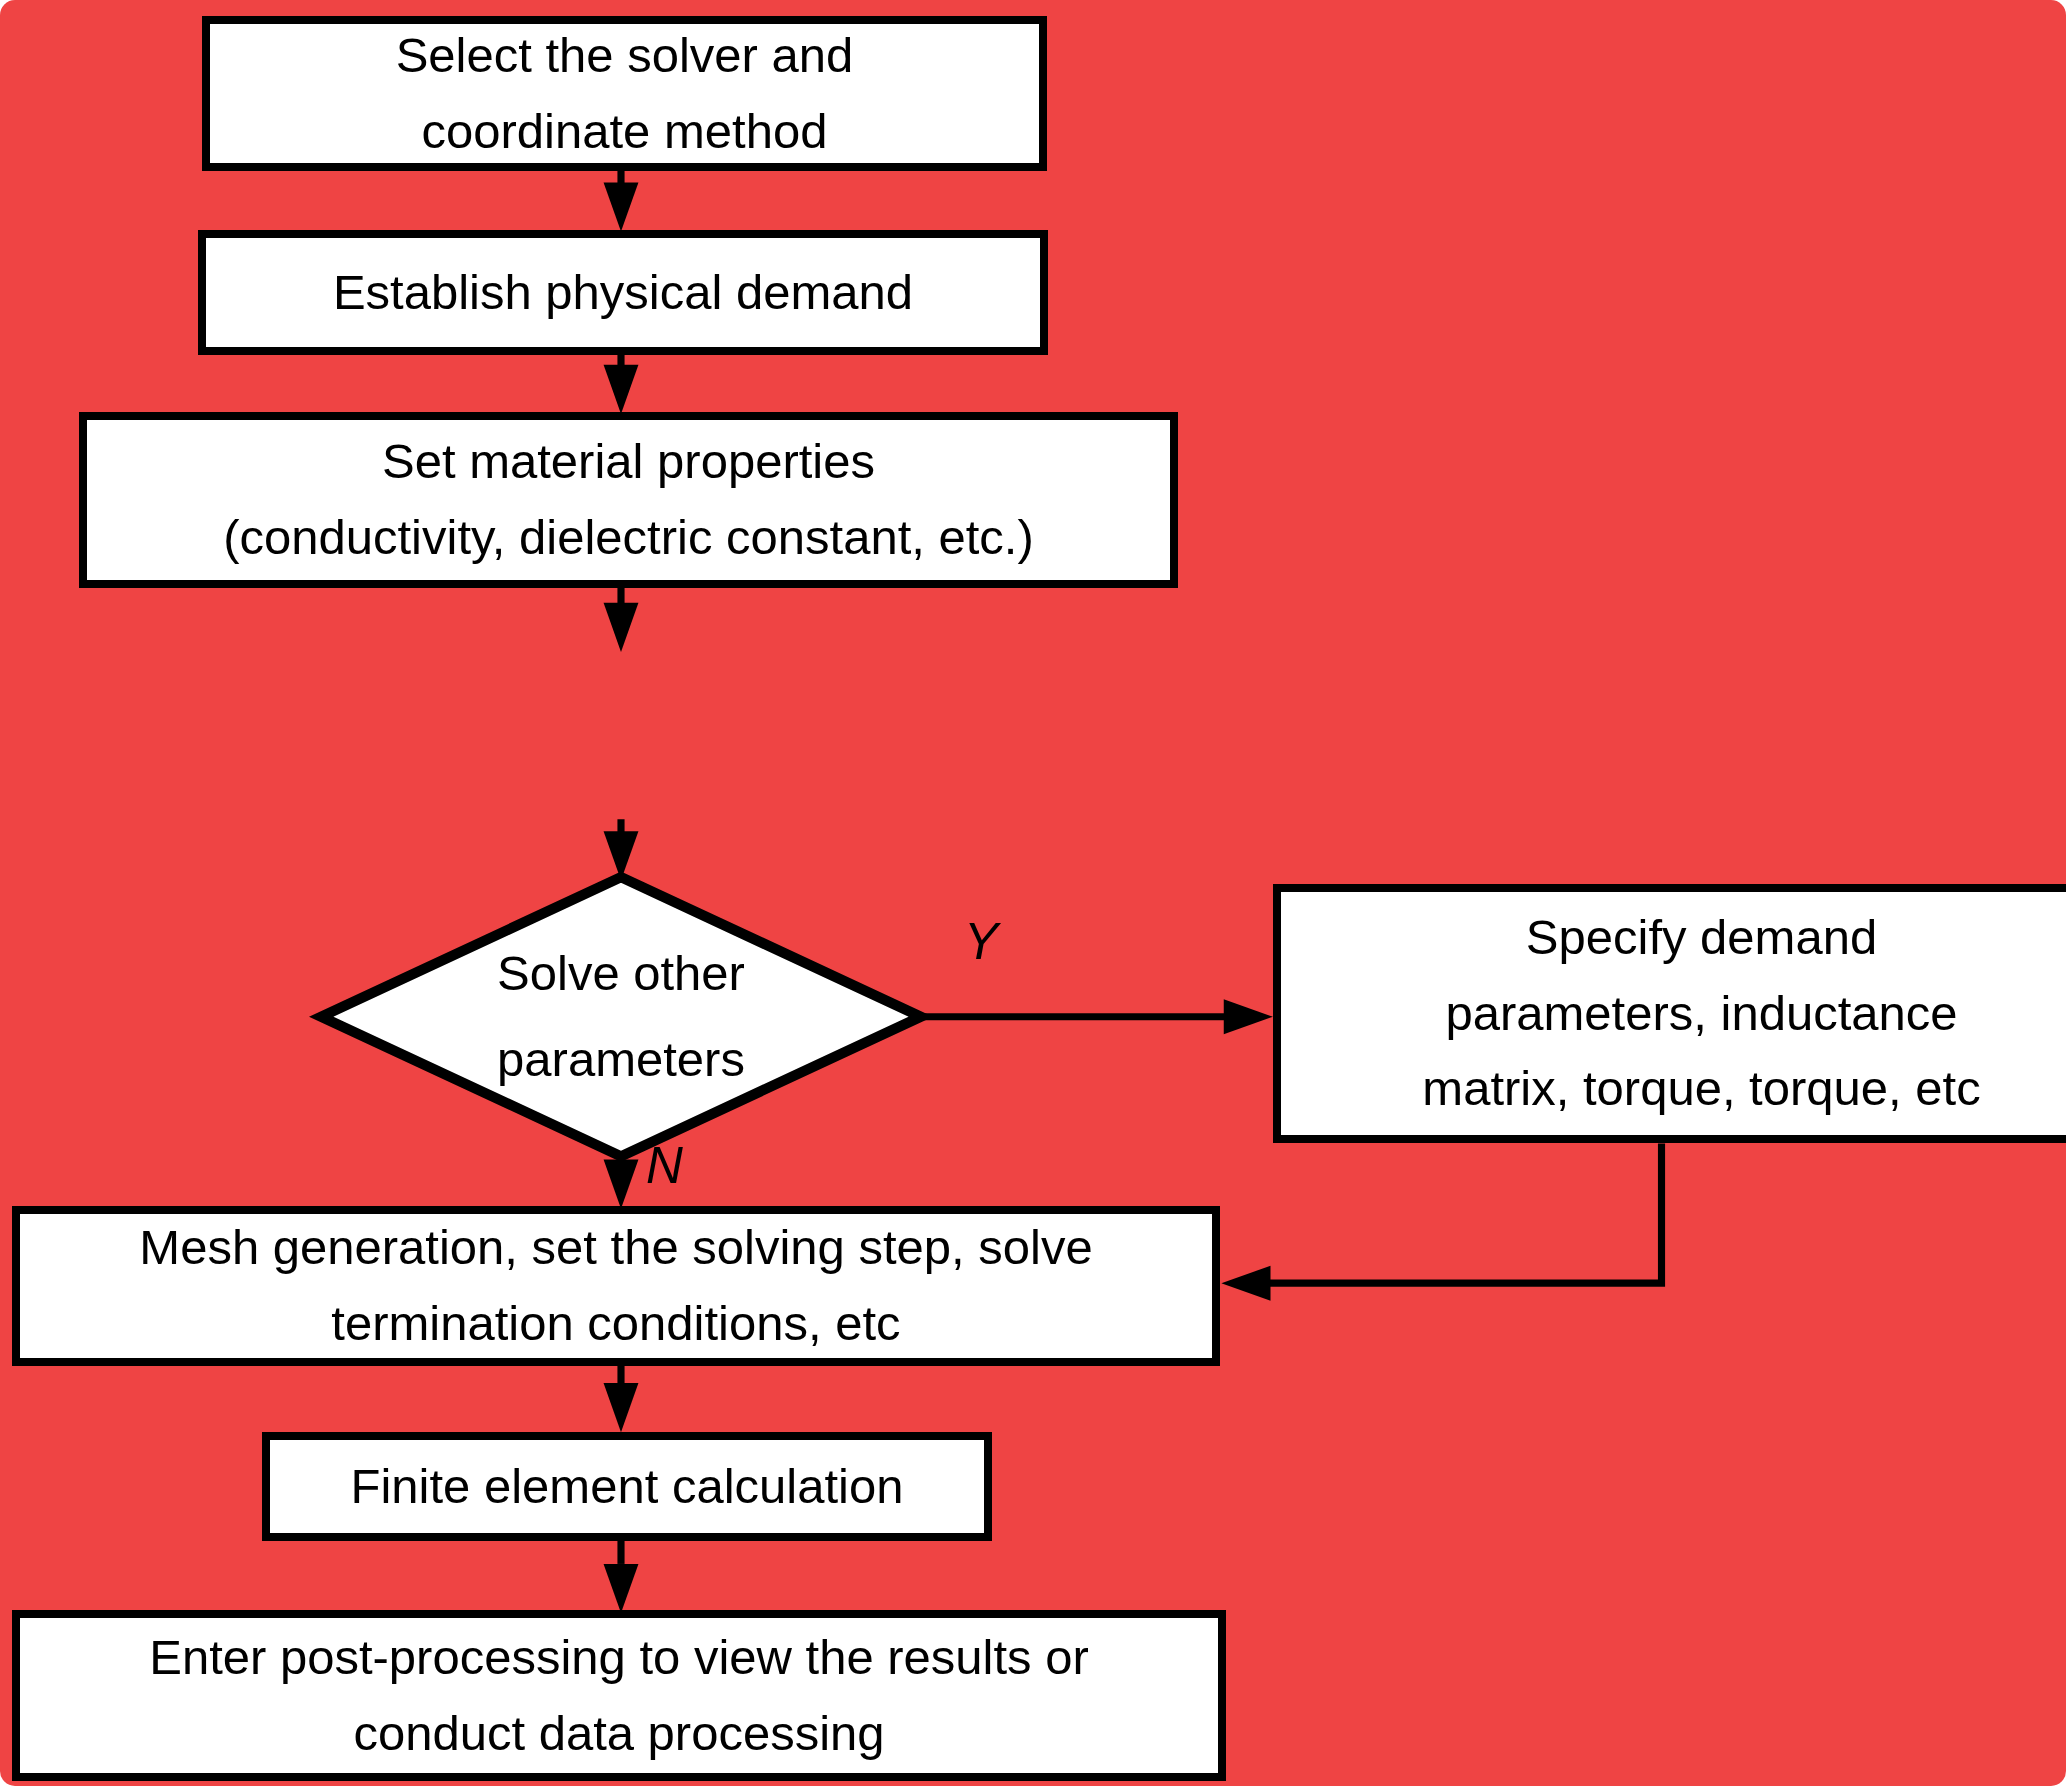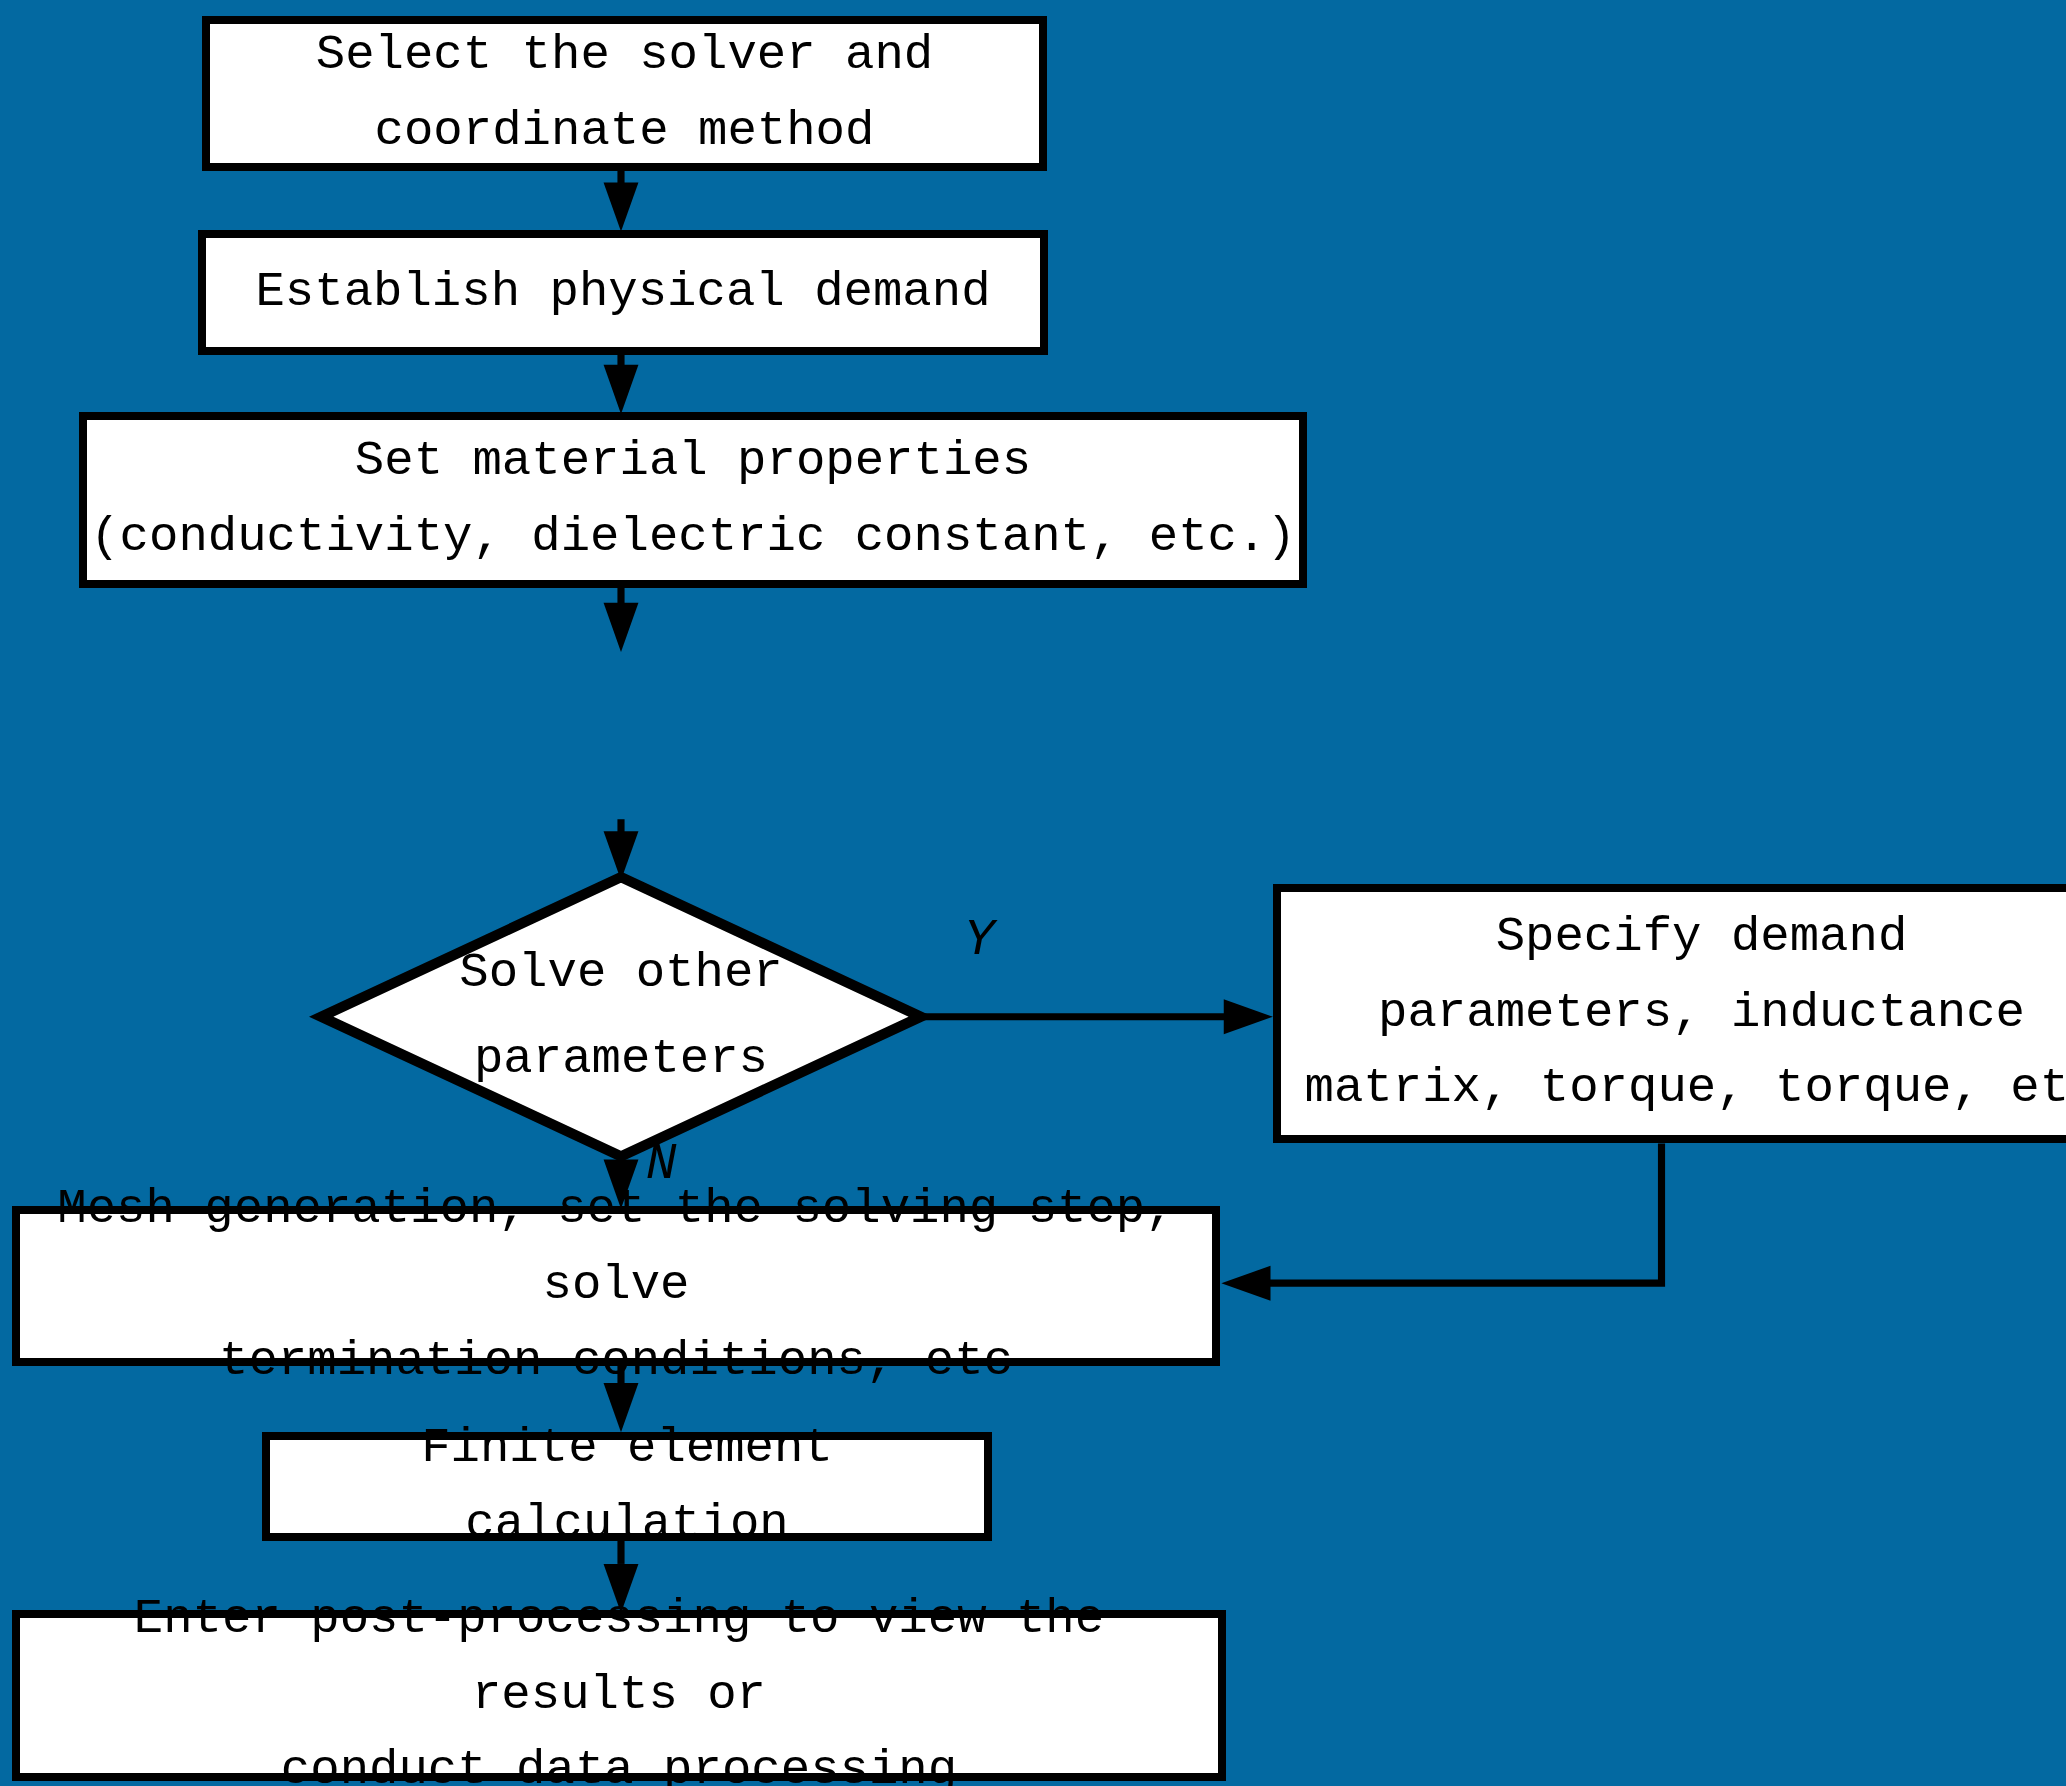--- a/index.html
+++ b/index.html
@@ -4,24 +4,25 @@
 <style>
   html, body {
     margin: 0;
     padding: 0;
     background: #ffffff;
   }
   .canvas {
     position: relative;
     width: 2066px;
     height: 1786px;
-    background: #0369a1;
-    font-family: Liberation Mono, monospace;
+    background: #ef4444;
+    font-family: Liberation Sans, sans-serif;
     color: #000000;
     overflow: hidden;
+    border-radius: 15px;
   }
   .connectors {
     position: absolute;
     left: 0;
     top: 0;
     z-index: 0;
   }
   .node {
     position: absolute;
     box-sizing: border-box;
@@ -50,21 +51,21 @@
   }
   .branch-label {
     position: absolute;
     font-size: 51px;
     font-style: italic;
     z-index: 1;
   }
   
   #n-select      { left: 202px;  top: 16px;   width: 845px; height: 155px; }
   #n-establish   { left: 198px;  top: 230px;  width: 850px; height: 125px; }
-  #n-material    { left: 79px;  top: 412px;  width: 1228px; height: 176px; }
+  #n-material    { left: 79px;  top: 412px;  width: 1099px; height: 176px; }
   #n-boundary    { left: 194px;  top: 652px;  width: 837px; height: 171px; }
   #n-specify     { left: 1273px; top: 884px; width: 857px;  height: 259px; }
   #n-mesh        { left: 12px;   top: 1206px; width: 1208px; height: 160px; }
   #n-finite      { left: 262px;  top: 1432px; width: 730px;  height: 109px; }
   #n-post        { left: 12px;   top: 1610px; width: 1214px; height: 171px; }
   #n-diamond-txt { left: 383px;  top: 890px; width: 476px;  height: 254px; text-align: center; }
   #lbl-y         { left: 964px; top: 912px; }
   #lbl-n         { left: 646px;  top: 1136px; }
 </style>
 </head>

